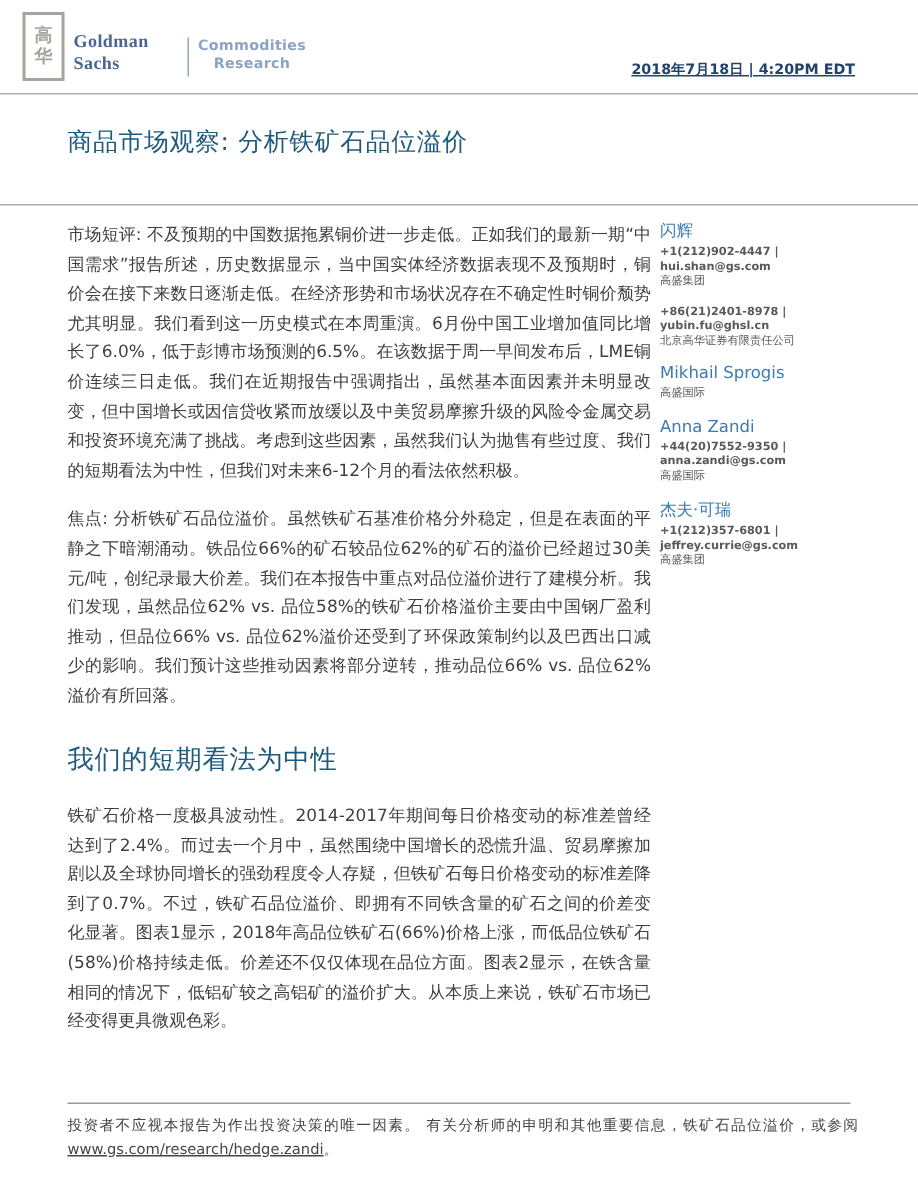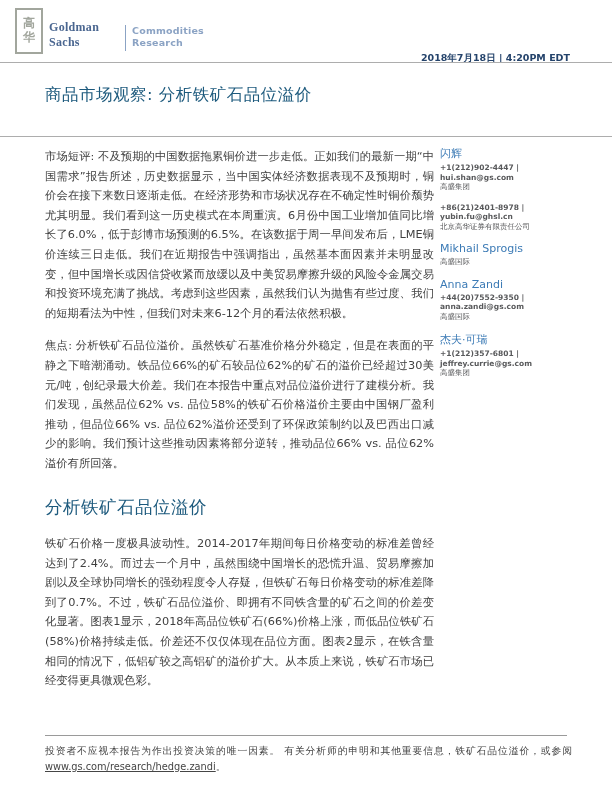--- a/index.html
+++ b/index.html
@@ -8,22 +8,22 @@
   
   .seal{position:absolute;left:15px;top:8px;width:22px;height:40px;
         border:2px solid var(--seal);color:var(--seal);
         display:flex;flex-direction:column;align-items:center;justify-content:center;
         font-size:12px;font-weight:bold;line-height:1.15;padding:1px;}
   .brand{position:absolute;left:49px;top:20px;
          font-family:"Liberation Serif","DejaVu Serif",serif;font-weight:bold;
          font-size:12px;line-height:15px;color:var(--brand);letter-spacing:.3px;}
   .brand-divider{position:absolute;left:125px;top:25px;width:1px;height:26px;background:var(--division);}
   .division{position:absolute;left:132px;top:25px;font-size:9.5px;line-height:12px;
-            font-weight:bold;color:var(--division);letter-spacing:.2px;}
-  .datetime{position:absolute;right:42px;top:52px;font-size:9.5px;color:var(--datenavy);font-weight:bold;}
+            font-weight:bold;color:var(--division);letter-spacing:.2px;text-align:center;}
+  .datetime{position:absolute;right:42px;top:40px;font-size:9.5px;color:var(--datenavy);font-weight:bold;text-decoration:underline;}
   .rule-top{position:absolute;left:0;top:62px;width:612px;height:1px;background:var(--rule);}
   .doc-title{position:absolute;left:45px;top:84px;font-size:16.5px;color:var(--accent);
              letter-spacing:.5px;}
   .rule-title{position:absolute;left:0;top:136px;width:612px;height:1px;background:var(--rule);}
   
   .main{position:absolute;left:45px;top:147px;width:389px;
         font-size:11.3px;line-height:19.6px;color:var(--bodytext);text-align:justify;}
   .main p{margin:0 0 13px 0;}
   .section-heading{margin:24px 0 17px 0;font-size:17.5px;font-weight:normal;
                    color:var(--accent);letter-spacing:.5px;text-align:left;}
@@ -59,21 +59,21 @@
   </div>
   <div class="datetime">2018年7月18日 | 4:20PM EDT</div>
   <div class="rule-top"></div>
 
   <div class="doc-title">商品市场观察:  分析铁矿石品位溢价</div>
   <div class="rule-title"></div>
 
   <div class="main">
     <p>市场短评: 不及预期的中国数据拖累铜价进一步走低。正如我们的最新一期“中国需求”报告所述，历史数据显示，当中国实体经济数据表现不及预期时，铜价会在接下来数日逐渐走低。在经济形势和市场状况存在不确定性时铜价颓势尤其明显。我们看到这一历史模式在本周重演。6月份中国工业增加值同比增长了6.0%，低于彭博市场预测的6.5%。在该数据于周一早间发布后，LME铜价连续三日走低。我们在近期报告中强调指出，虽然基本面因素并未明显改变，但中国增长或因信贷收紧而放缓以及中美贸易摩擦升级的风险令金属交易和投资环境充满了挑战。考虑到这些因素，虽然我们认为抛售有些过度、我们的短期看法为中性，但我们对未来6-12个月的看法依然积极。</p>
     <p>焦点: 分析铁矿石品位溢价。虽然铁矿石基准价格分外稳定，但是在表面的平静之下暗潮涌动。铁品位66%的矿石较品位62%的矿石的溢价已经超过30美元/吨，创纪录最大价差。我们在本报告中重点对品位溢价进行了建模分析。我们发现，虽然品位62% vs. 品位58%的铁矿石价格溢价主要由中国钢厂盈利推动，但品位66% vs. 品位62%溢价还受到了环保政策制约以及巴西出口减少的影响。我们预计这些推动因素将部分逆转，推动品位66% vs. 品位62%溢价有所回落。</p>
-    <h2 class="section-heading">分析铁矿石品位溢价</h2>
+    <h2 class="section-heading">我们的短期看法为中性</h2>
     <p>铁矿石价格一度极具波动性。2014-2017年期间每日价格变动的标准差曾经达到了2.4%。而过去一个月中，虽然围绕中国增长的恐慌升温、贸易摩擦加剧以及全球协同增长的强劲程度令人存疑，但铁矿石每日价格变动的标准差降到了0.7%。不过，铁矿石品位溢价、即拥有不同铁含量的矿石之间的价差变化显著。图表1显示，2018年高品位铁矿石(66%)价格上涨，而低品位铁矿石(58%)价格持续走低。价差还不仅仅体现在品位方面。图表2显示，在铁含量相同的情况下，低铝矿较之高铝矿的溢价扩大。从本质上来说，铁矿石市场已经变得更具微观色彩。</p>
   </div>
 
   <div class="sidebar">
     <div class="analyst">
       <div class="analyst-name">闪辉</div>
       <div class="analyst-contact">+1(212)902-4447 | hui.shan@gs.com</div>
       <div class="analyst-company">高盛集团</div>
     </div>
     <div class="analyst">

